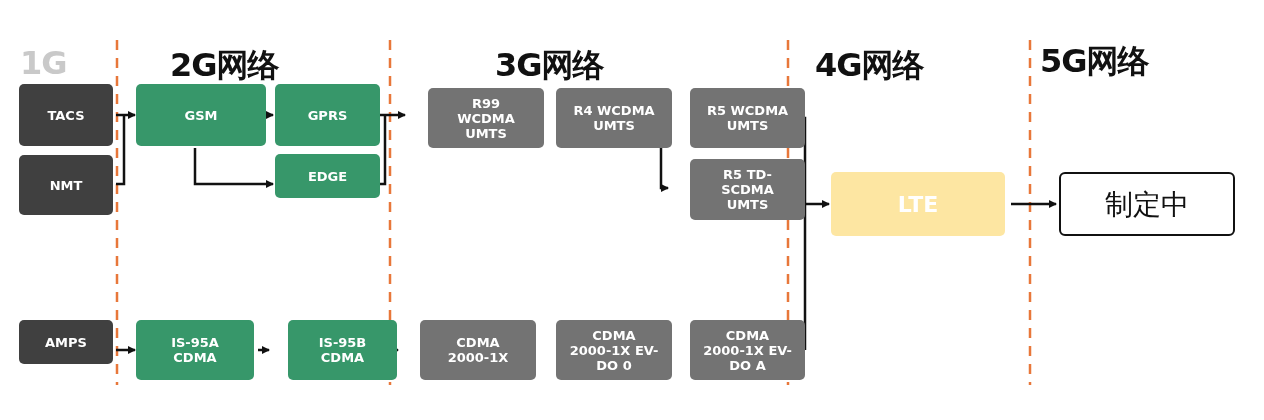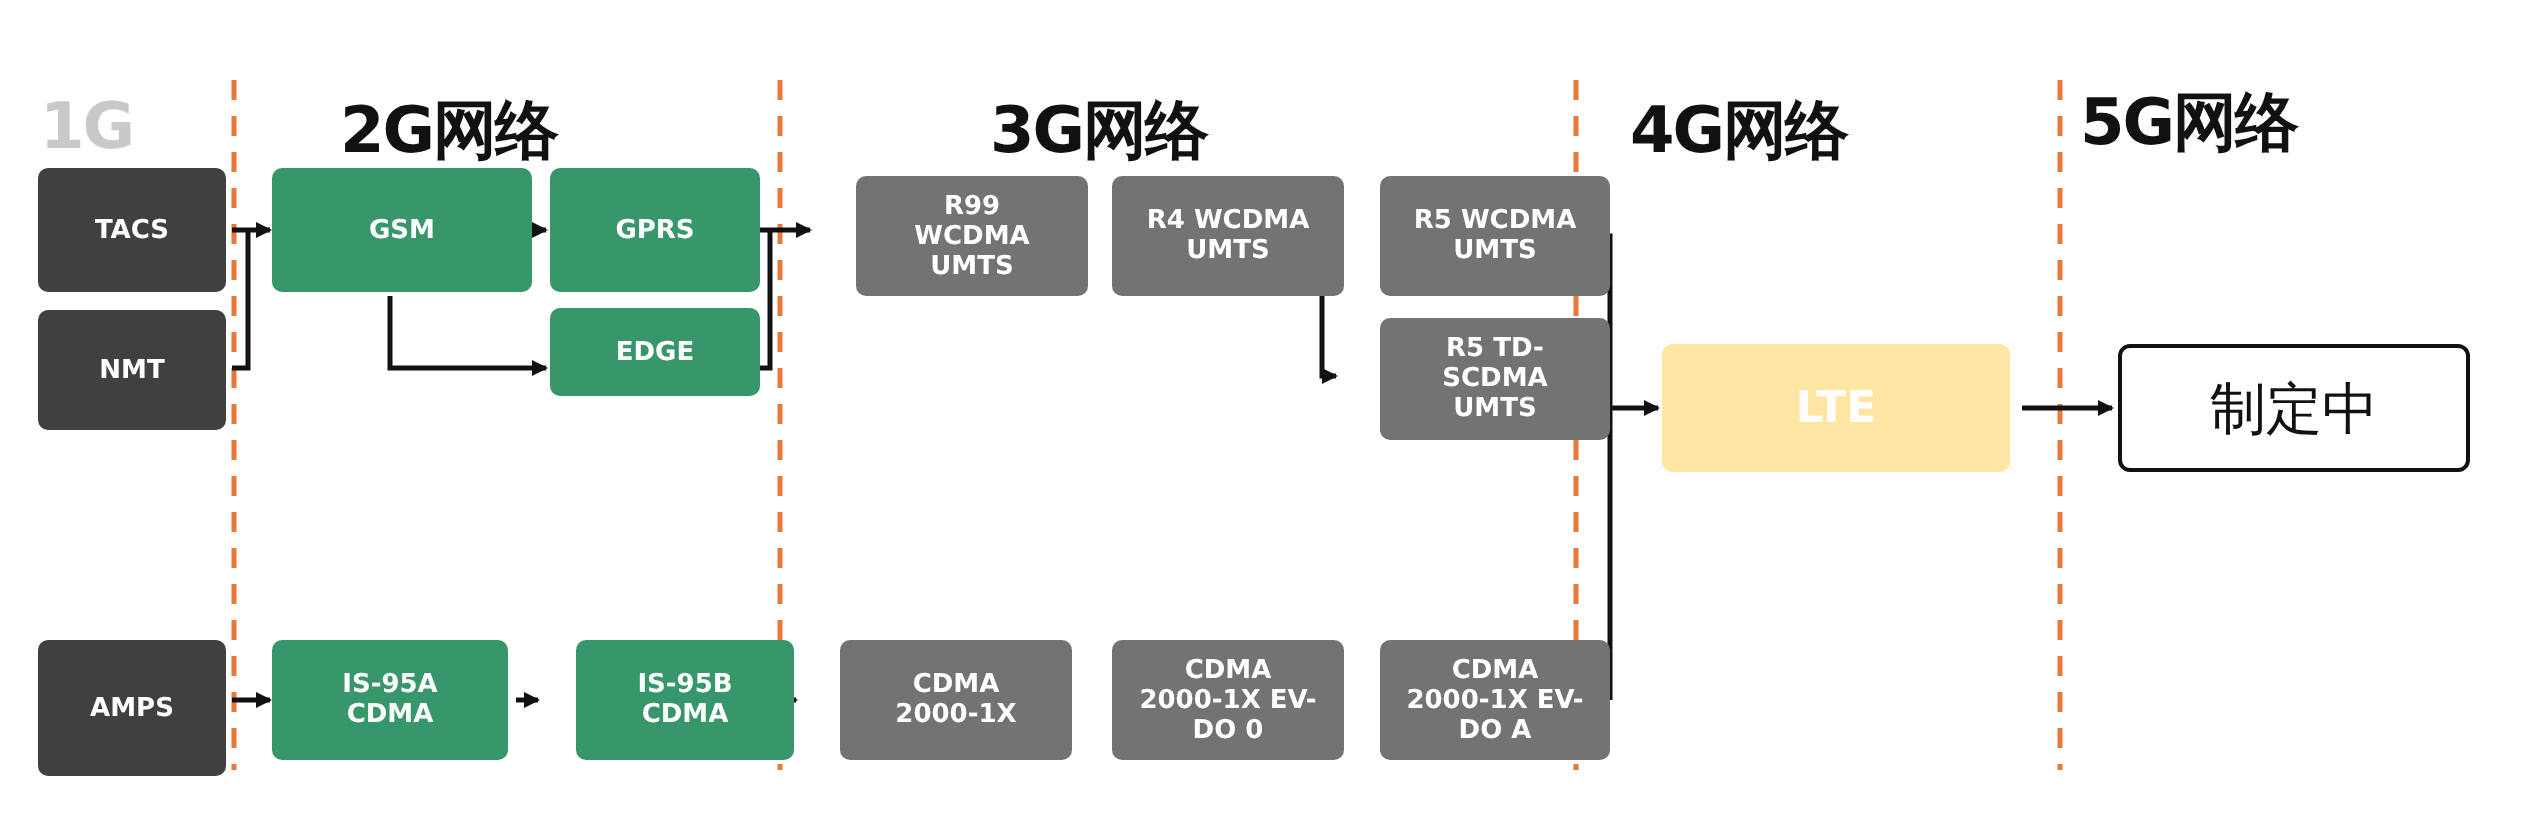--- a/index.html
+++ b/index.html
@@ -59,21 +59,21 @@
 </svg>
 
 <div class="hdr g1" style="left:20px;width:80px;">1G</div>
 <div class="hdr" style="left:170px;width:180px;">2G网络</div>
 <div class="hdr" style="left:495px;width:180px;">3G网络</div>
 <div class="hdr" style="left:815px;width:180px;">4G网络</div>
 <div class="hdr" style="left:1040px;width:180px;top:40px;">5G网络</div>
 
 <div class="node gray" style="left:19px;top:84px;width:94px;height:62px;">TACS</div>
 <div class="node gray" style="left:19px;top:155px;width:94px;height:60px;">NMT</div>
-<div class="node gray" style="left:19px;top:320px;width:94px;height:68px;">AMPS</div>
+<div class="node gray" style="left:19px;top:320px;width:94px;height:44px;">AMPS</div>
 
 <div class="node dgreen" style="left:136px;top:84px;width:130px;height:62px;">GSM</div>
 <div class="node dgreen" style="left:275px;top:84px;width:105px;height:62px;">GPRS</div>
 <div class="node dgreen" style="left:275px;top:154px;width:105px;height:44px;">EDGE</div>
 <div class="node dgreen" style="left:136px;top:320px;width:118px;height:60px;">IS-95A
 CDMA</div>
 <div class="node dgreen" style="left:288px;top:320px;width:109px;height:60px;">IS-95B
 CDMA</div>
 
 <div class="node lgreen" style="left:407px;top:88px;width:116px;height:60px;">R99

